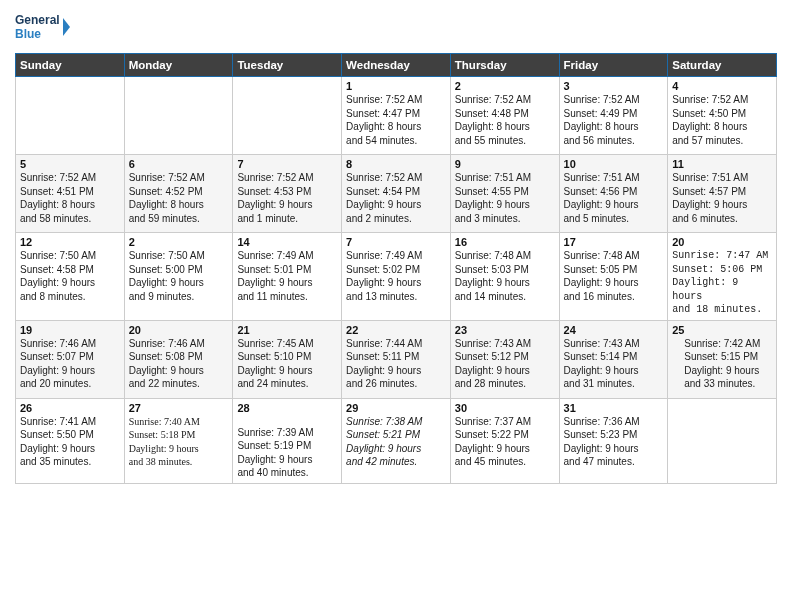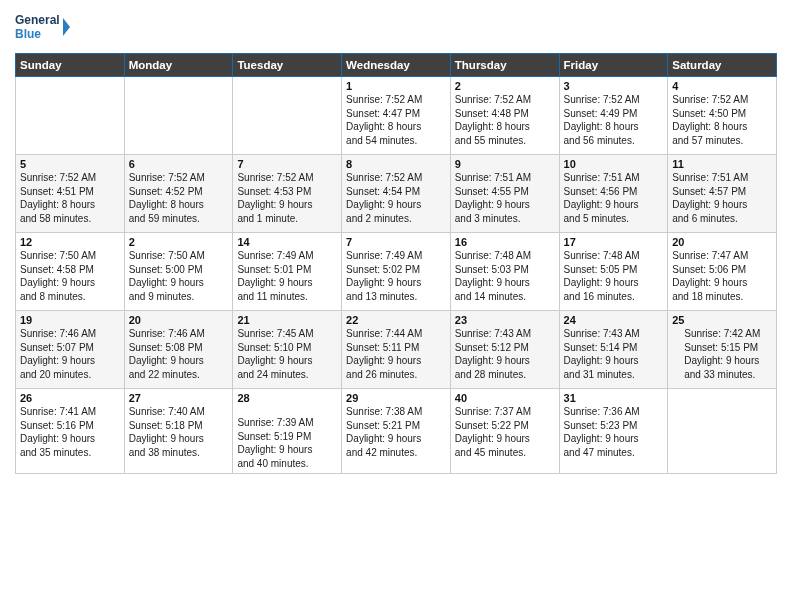--- a/index.html
+++ b/index.html
@@ -231,21 +231,21 @@
           </td>
           <td>
             <span class="day-num">17</span>
             <div class="cell-text" style="white-space: pre-line;">Sunrise: 7:48 AM
 Sunset: 5:05 PM
 Daylight: 9 hours
 and 16 minutes.</div>
           </td>
           <td>
             <span class="day-num">20</span>
-            <div class="cell-text" style="white-space: pre-line;">Sunrise: 7:47 AM
+            <div class="cell-text" style="white-space: pre-line; font-family: Liberation Mono, monospace;">Sunrise: 7:47 AM
 Sunset: 5:06 PM
 Daylight: 9 hours
 and 18 minutes.</div>
           </td>
         </tr>
         <tr>
           <td>
             <span class="day-num">19</span>
             <div class="cell-text" style="white-space: pre-line;">Sunrise: 7:46 AM
 Sunset: 5:07 PM
@@ -292,47 +292,47 @@
             <div class="cell-text" style="white-space: pre-line; margin-left: 12px;">Sunrise: 7:42 AM
 Sunset: 5:15 PM
 Daylight: 9 hours
 and 33 minutes.</div>
           </td>
         </tr>
         <tr>
           <td>
             <span class="day-num">26</span>
             <div class="cell-text" style="white-space: pre-line;">Sunrise: 7:41 AM
-Sunset: 5:16 PM
+Sunset: 5:50 PM
 Daylight: 9 hours
 and 35 minutes.</div>
           </td>
           <td>
             <span class="day-num">27</span>
-            <div class="cell-text" style="white-space: pre-line;">Sunrise: 7:40 AM
+            <div class="cell-text" style="white-space: pre-line; font-family: Liberation Serif, serif;">Sunrise: 7:40 AM
 Sunset: 5:18 PM
 Daylight: 9 hours
 and 38 minutes.</div>
           </td>
           <td>
             <span class="day-num">28</span>
             <div class="cell-text" style="white-space: pre-line; margin-top: 12px;">Sunrise: 7:39 AM
 Sunset: 5:19 PM
 Daylight: 9 hours
 and 40 minutes.</div>
           </td>
           <td>
             <span class="day-num">29</span>
-            <div class="cell-text" style="white-space: pre-line;">Sunrise: 7:38 AM
+            <div class="cell-text" style="white-space: pre-line; font-style: italic;">Sunrise: 7:38 AM
 Sunset: 5:21 PM
 Daylight: 9 hours
 and 42 minutes.</div>
           </td>
           <td>
-            <span class="day-num">40</span>
+            <span class="day-num">30</span>
             <div class="cell-text" style="white-space: pre-line;">Sunrise: 7:37 AM
 Sunset: 5:22 PM
 Daylight: 9 hours
 and 45 minutes.</div>
           </td>
           <td>
             <span class="day-num">31</span>
             <div class="cell-text" style="white-space: pre-line;">Sunrise: 7:36 AM
 Sunset: 5:23 PM
 Daylight: 9 hours

